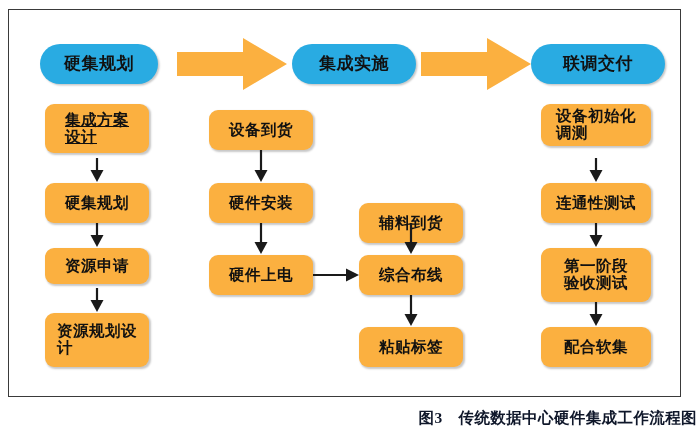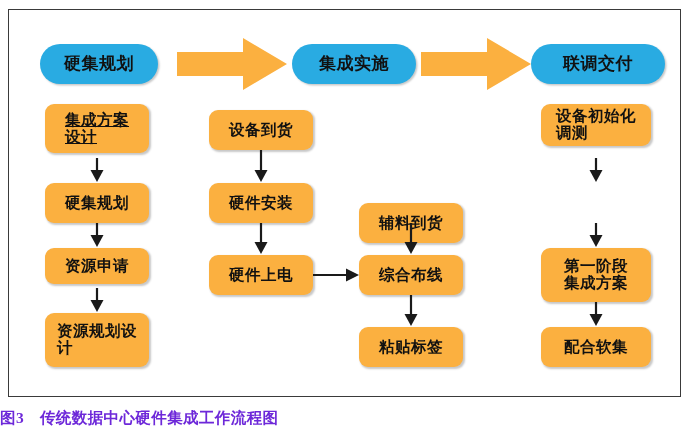--- a/index.html
+++ b/index.html
@@ -74,24 +74,24 @@
     position: absolute;
   }
   .connector svg { display: block; }
 
   
   #figure-caption {
     position: absolute;
     left: 0;
     top: 408px;
     width: 697px;
-    text-align: left;
+    text-align: right;
     font-size: 15.5px;
     font-weight: 700;
-    color: #6d28d9;
+    color: #0f172a;
     font-family: "Liberation Serif", "DejaVu Serif", serif;
     letter-spacing: 0.4px;
   }
 </style>
 </head>
 <body>
 
 <div id="figure-root">
 
   <div id="diagram-frame">
@@ -195,30 +195,31 @@
     <div class="node task" style="left:532px; top:94px; width:110px; height:42px;">设备初始化
 调测</div>
 
     <div class="connector" style="left:579px; top:148px;">
       <svg width="16" height="25" viewBox="0 0 16 25">
         <line x1="8" y1="0" x2="8" y2="14" stroke="#1a1a1a" stroke-width="2.2"></line>
         <polygon points="1.5,12 14.5,12 8,24" fill="#1a1a1a"></polygon>
       </svg>
     </div>
 
+    <div class="node task" style="left:532px; top:173px; width:110px; height:40px;">连通性测试</div>
 
     <div class="connector" style="left:579px; top:213px;">
       <svg width="16" height="25" viewBox="0 0 16 25">
         <line x1="8" y1="0" x2="8" y2="14" stroke="#1a1a1a" stroke-width="2.2"></line>
         <polygon points="1.5,12 14.5,12 8,24" fill="#1a1a1a"></polygon>
       </svg>
     </div>
 
     <div class="node task" style="left:532px; top:238px; width:110px; height:54px;">第一阶段
-集成方案</div>
+验收测试</div>
 
     <div class="connector" style="left:579px; top:292px;">
       <svg width="16" height="25" viewBox="0 0 16 25">
         <line x1="8" y1="0" x2="8" y2="14" stroke="#1a1a1a" stroke-width="2.2"></line>
         <polygon points="1.5,12 14.5,12 8,24" fill="#1a1a1a"></polygon>
       </svg>
     </div>
 
     <div class="node task" style="left:532px; top:317px; width:110px; height:40px;">配合软集</div>
 

